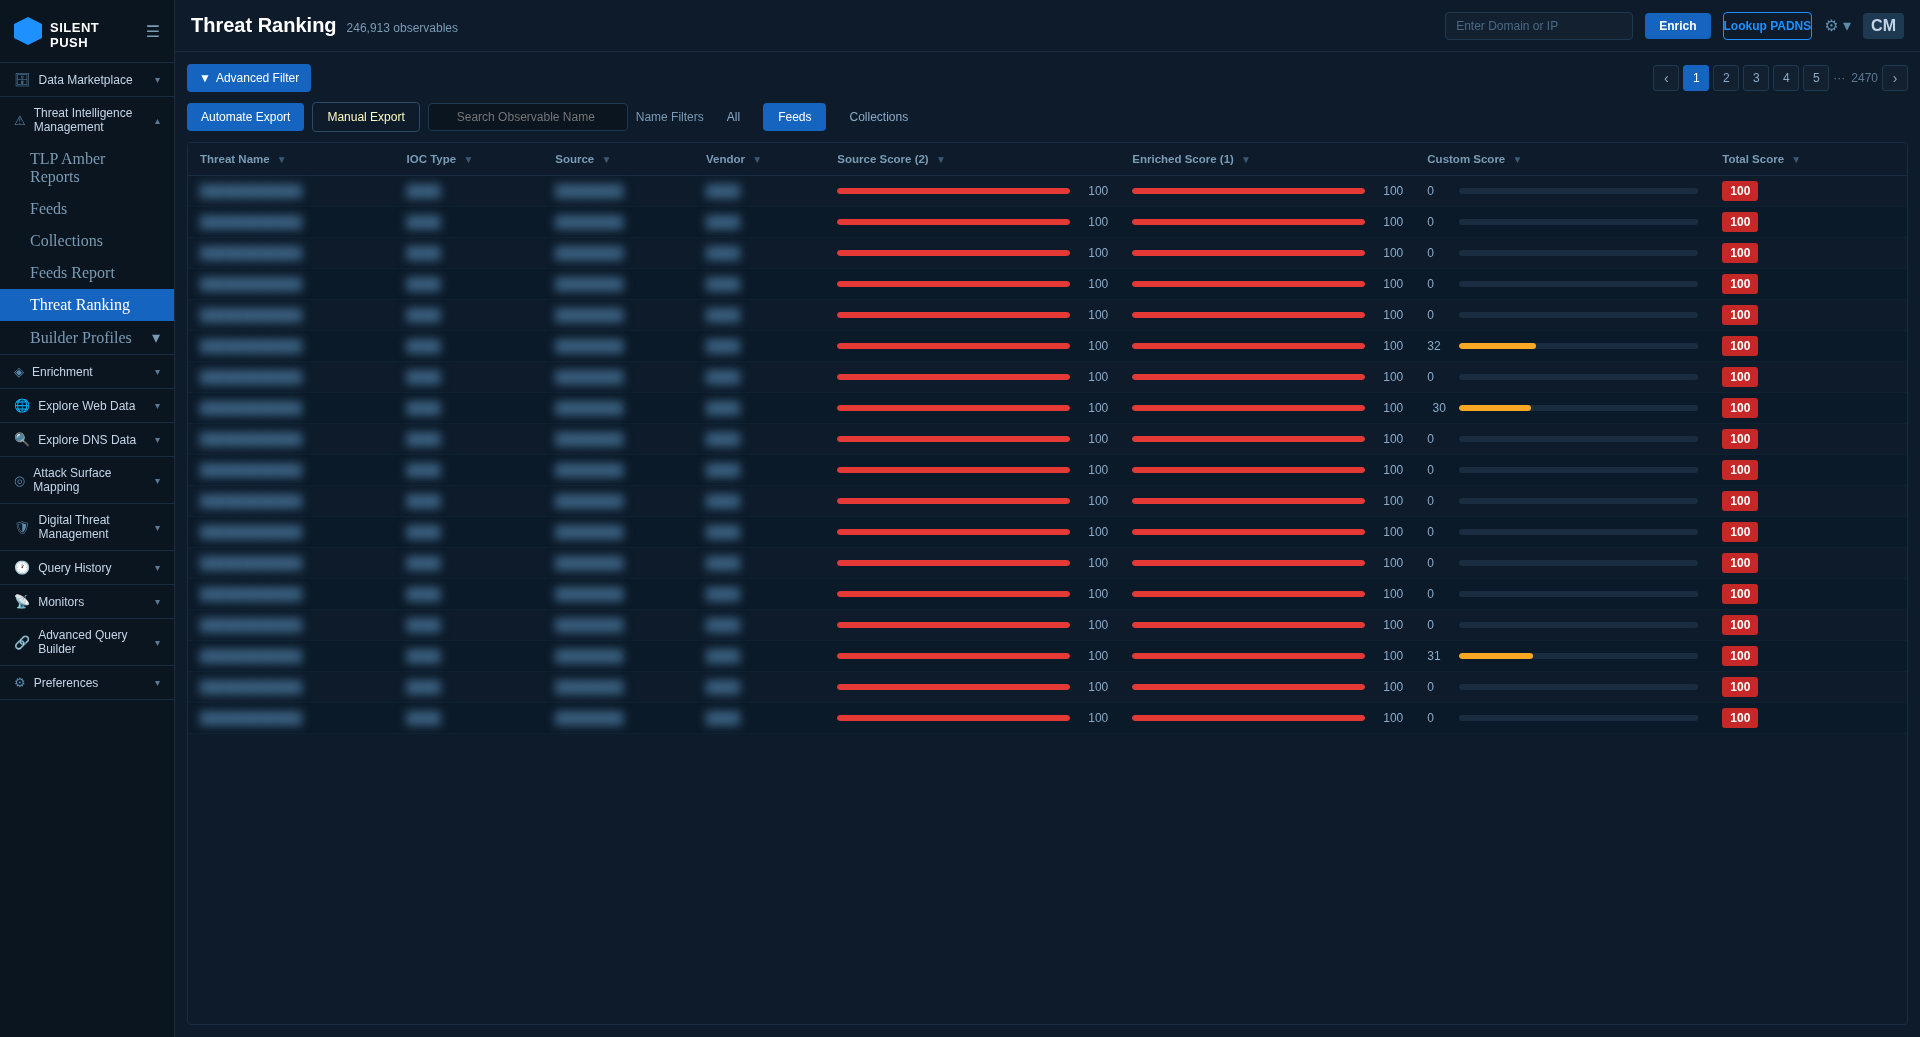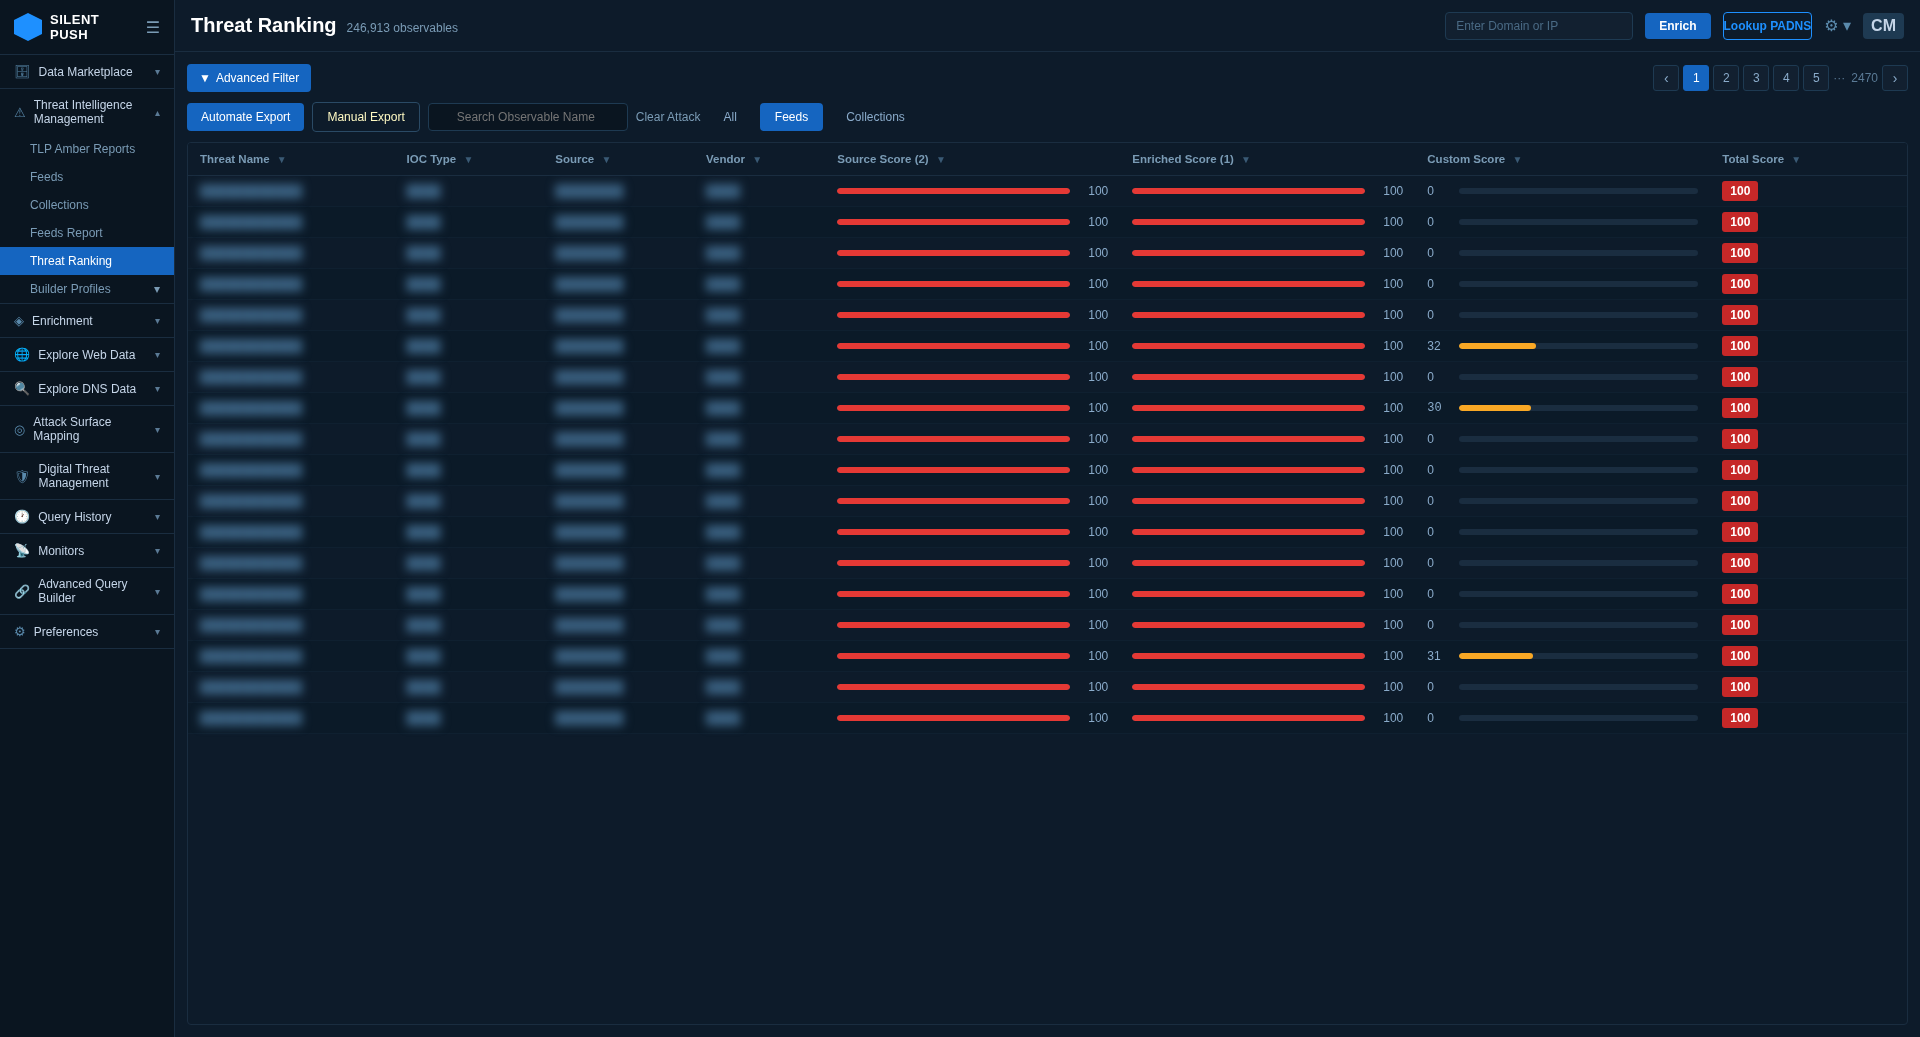--- a/index.html
+++ b/index.html
@@ -33,20 +33,21 @@
       background: #1e90ff;
       clip-path: polygon(50% 0%, 100% 25%, 100% 75%, 50% 100%, 0% 75%, 0% 25%);
       flex-shrink: 0;
     }
     .logo-text {
       font-size: 13px;
       font-weight: 700;
       color: #fff;
       letter-spacing: 0.5px;
       text-transform: uppercase;
+      margin-top: 8px;
     }
     .sidebar-hamburger {
       margin-left: auto;
       color: #7a9bb5;
       cursor: pointer;
       font-size: 16px;
     }
 
     .sidebar-section {
       border-bottom: 1px solid #1a2d40;
@@ -60,24 +61,25 @@
       font-size: 12.5px;
       gap: 8px;
       position: relative;
     }
     .sidebar-item.section-header { color: #c5d5e8; font-size: 12px; }
     .sidebar-item .chevron { margin-left: auto; font-size: 10px; color: #5a7a95; }
     .sidebar-sub-item {
       padding: 7px 14px 7px 30px;
       cursor: pointer;
       color: #7a9bb5;
-      font-size: 12px;
+      font-size: 16px;
       display: flex;
-      align-items: flex-start;
+      align-items: flex-end;
       gap: 6px;
+      font-family: Liberation Serif, serif;
     }
     .sidebar-sub-item.active { color: #fff; background: #1565c0; }
 
     .sidebar-icon { font-size: 13px; color: #5a8aac; flex-shrink: 0; }
 
     
     #main {
       flex: 1;
       display: flex;
       flex-direction: column;
@@ -490,21 +492,21 @@
       </div>
     </div>
 
     <div class="action-row">
       <button class="btn-automate">Automate Export</button>
       <button class="btn-manual">Manual Export</button>
       <div class="search-wrapper">
         <span class="search-icon-pos">🔍</span>
         <input class="search-box" placeholder="Search Observable Name" style="">
       </div>
-      <button class="btn-clear-filters">Clear Attack</button>
+      <button class="btn-clear-filters">Name Filters</button>
       <button class="filter-tab">All</button>
       <button class="filter-tab active">Feeds</button>
       <button class="filter-tab">Collections</button>
     </div>
 
     <div class="table-container">
       <table>
         <thead>
           <tr>
             <th>
@@ -767,21 +769,21 @@
               <td>
     <div class="score-cell">
       <div class="score-bar-bg">
         <div class="score-bar-fill red" style="width:100%"></div>
       </div>
       <span class="score-val">100</span>
     </div>
               </td>
               <td>
     <div class="score-cell">
-      <span class="score-val" style="min-width:24px;text-align:left;font-family:Liberation Mono, monospace;">30</span>
+      <span class="score-val" style="min-width:24px;text-align:center;">30</span>
       <div class="score-bar-bg" style="flex:1;">
         <div class="score-bar-fill yellow" style="width:30%"></div>
       </div>
     </div>
               </td>
               <td><span class="total-score-badge">100</span></td>
             </tr>
             <tr>
               <td><span class="blurred-cell">████████████</span></td>
               <td><span class="blurred-cell">████</span></td>

